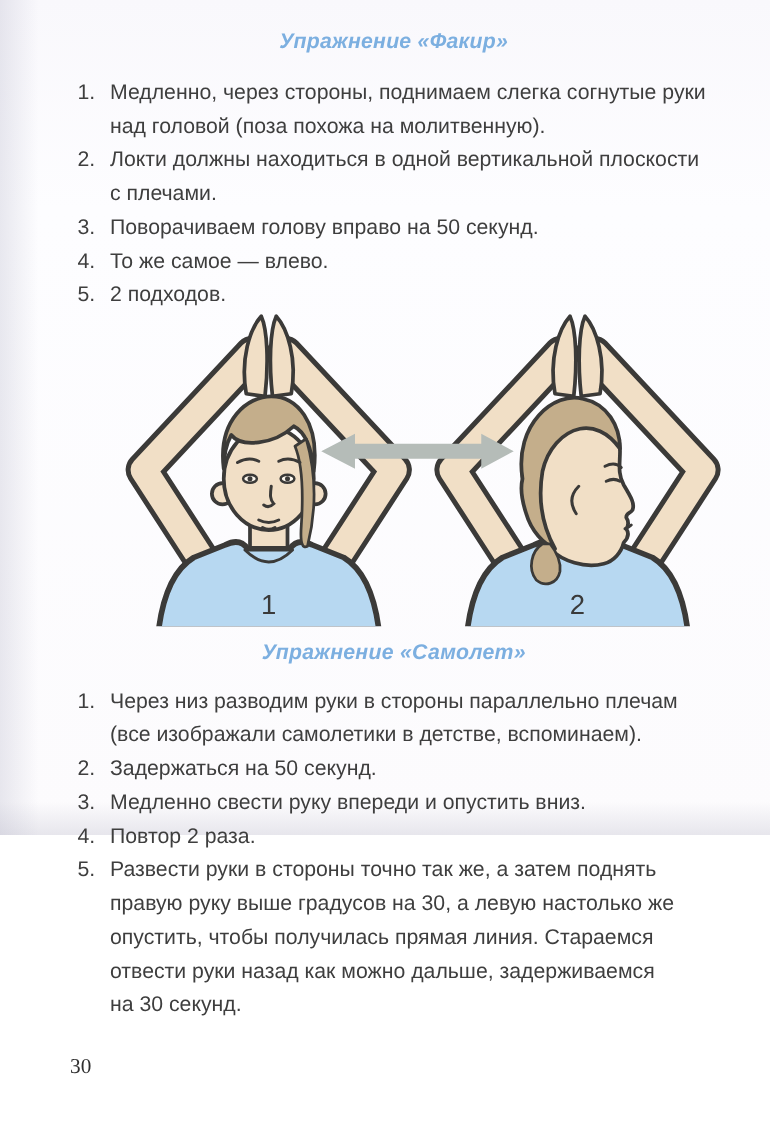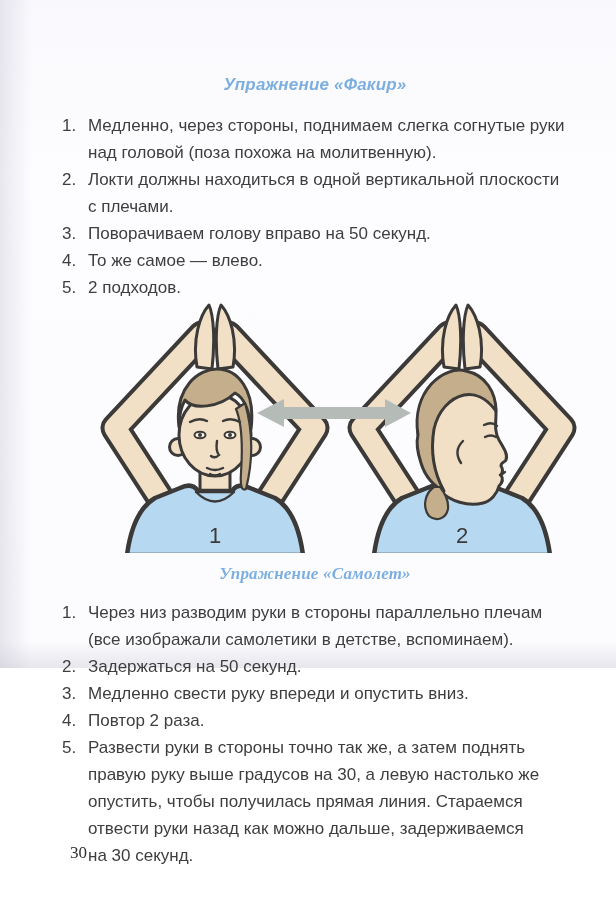--- a/index.html
+++ b/index.html
@@ -6,21 +6,21 @@
   body{
     width:616px;height:900px;
     font-family:"Liberation Sans", sans-serif;
     background:#ffffff;
     overflow:hidden;
   }
   .page{
     position:relative;
     width:616px;height:668px;
     box-sizing:border-box;
-    padding-top:74px;
+    padding-top:22px;
     background:
       linear-gradient(90deg, rgba(186,186,204,0.32) 0, rgba(255,255,255,0) 5%),
       linear-gradient(0deg, rgba(176,176,194,0.28) 0, rgba(255,255,255,0) 4%),
       linear-gradient(180deg,#f9f8fc 0%, #fdfdff 25%, #fcfbfd 100%);
   }
   .heading{
     margin:0;
     padding-left:14px;
     text-align:center;
     font-size:17px;
@@ -38,25 +38,25 @@
     line-height:27px;
     color:#3e3e3e;
   }
   ol.steps li{display:flex;}
   ol.steps .num{flex:0 0 26px;}
   ol.steps .txt{flex:1;white-space:pre-wrap;}
   figure.illustration{
     margin:2px 0 0 0;
     height:250px;
   }
-  .section-samolet .heading{margin-top:10px;font-family:Liberation Serif, serif;}
+  .section-samolet .heading{margin-top:10px;}
   .section-samolet ol.steps{margin-top:14px;}
   .page-number{
     position:absolute;
-    left:70px;top:843px;
+    left:56px;top:843px;
     font-family:"Liberation Serif", serif;
     font-size:17px;
     color:#2f2f2f;
   }
   
   svg .ol       {fill:none;stroke:#3b3a38;stroke-width:29;stroke-linecap:round;stroke-linejoin:round;}
   svg .arm      {fill:none;stroke:#f1dfc6;stroke-width:21;stroke-linecap:round;stroke-linejoin:round;}
   svg .skin     {fill:#f1dfc6;stroke:#3b3a38;stroke-width:3;stroke-linejoin:round;}
   svg .shirt    {fill:#b7d8f1;stroke:#3b3a38;stroke-width:4.5;stroke-linejoin:round;}
   svg .hair     {fill:#c4ae8b;stroke:#3b3a38;stroke-width:3;stroke-linejoin:round;}

